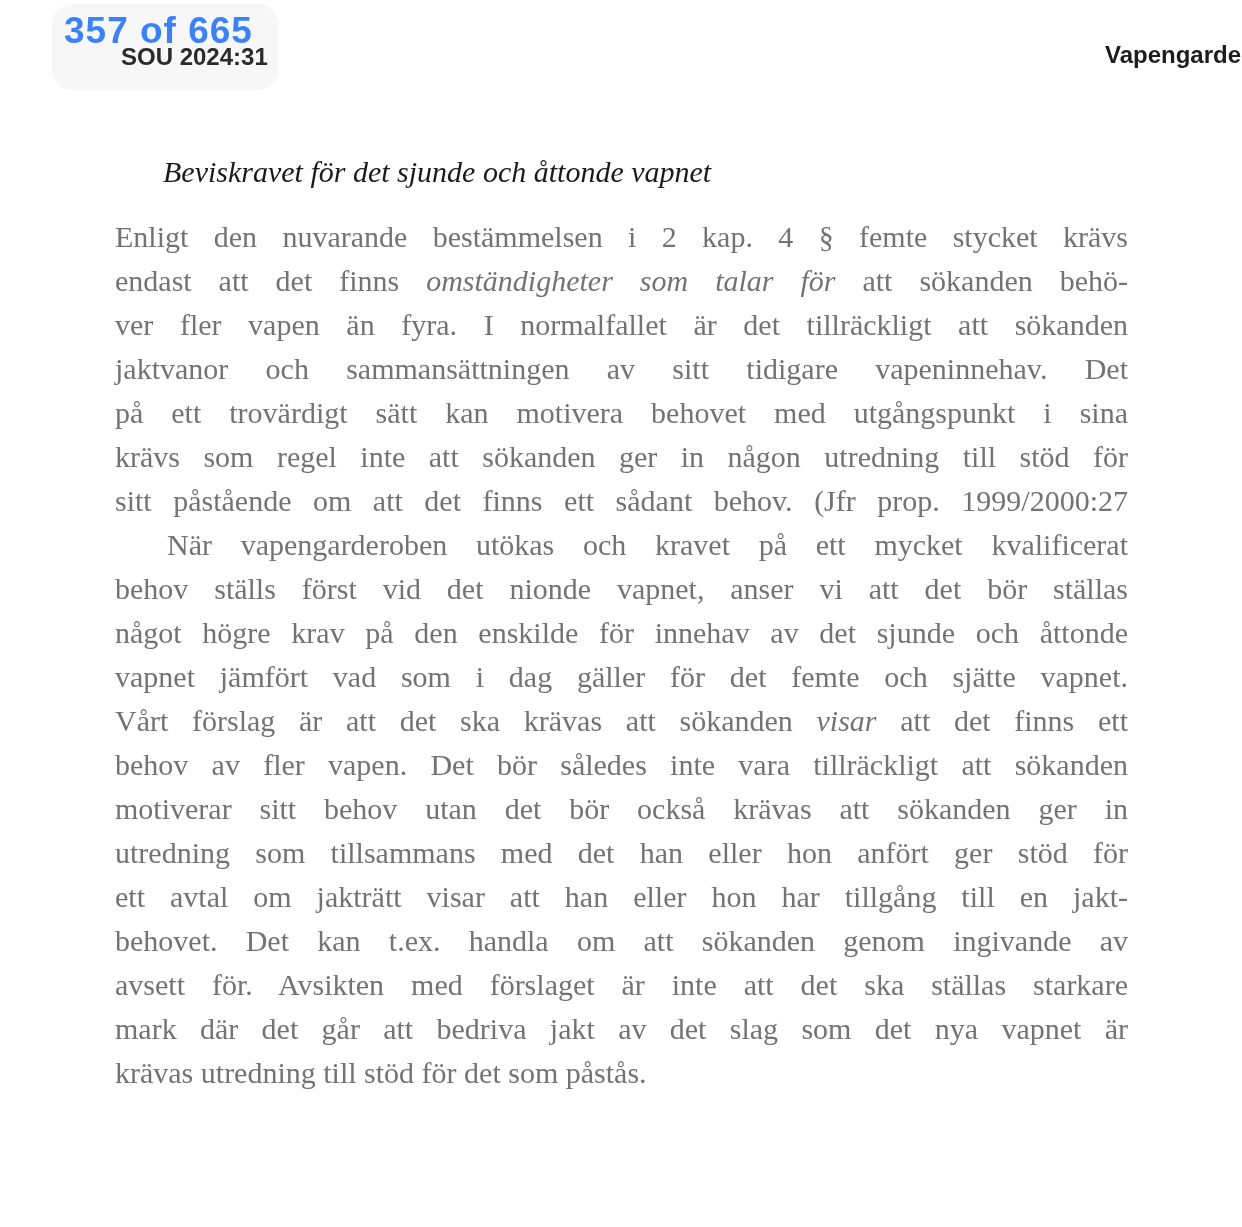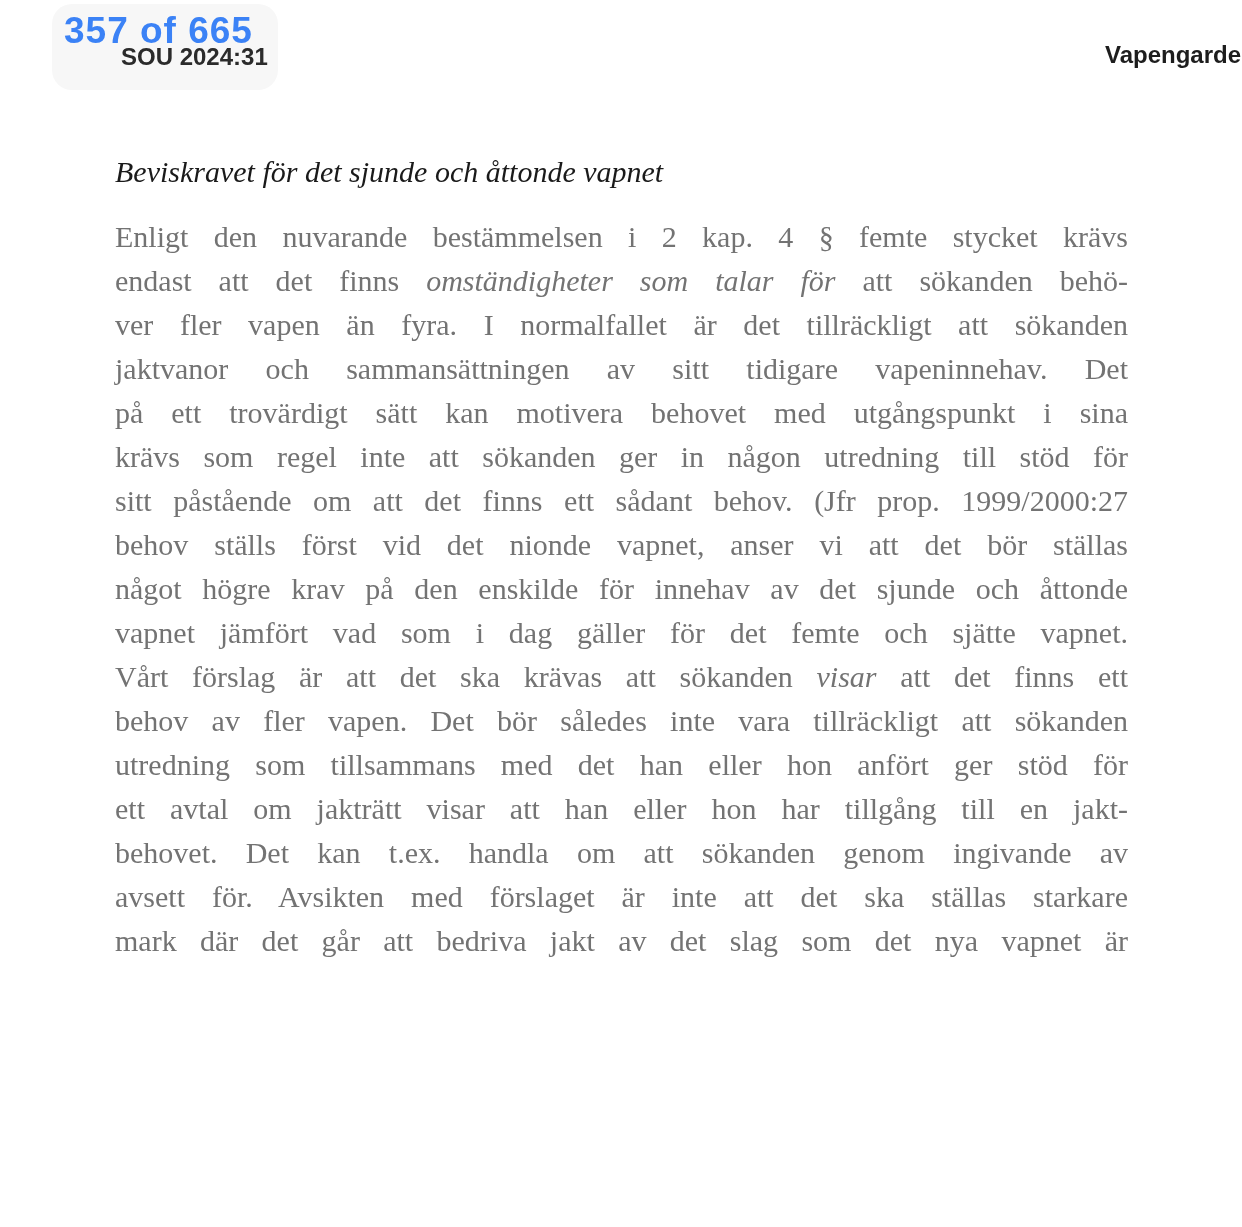--- a/index.html
+++ b/index.html
@@ -61,20 +61,21 @@
     position: absolute;
     left: 115px; top: 150px;
     width: 1013px;
   }
   .section-heading {
     font-style: italic;
     font-size: 30px;
     line-height: 44px;
     margin-bottom: 21px;
     color: #1a1a1a;
+    margin-left: 48px;
   }
   .paragraph { }
   .line {
     font-size: 30px;
     line-height: 44px;
     text-align: justify;
     text-align-last: justify;
     white-space: normal;
     color: #737373;
   }
@@ -99,25 +100,28 @@
       <div class="paragraph">
         <div class="line"><span>Enligt den nuvarande bestämmelsen i 2 kap. 4 § femte stycket krävs</span></div>
         <div class="line"><span>endast att det finns </span><em>omständigheter som talar för</em><span> att sökanden behö-</span></div>
         <div class="line"><span>ver fler vapen än fyra. I normalfallet är det tillräckligt att sökanden</span></div>
         <div class="line"><span>jaktvanor och sammansättningen av sitt tidigare vapeninnehav. Det</span></div>
         <div class="line"><span>på ett trovärdigt sätt kan motivera behovet med utgångspunkt i sina</span></div>
         <div class="line"><span>krävs som regel inte att sökanden ger in någon utredning till stöd för</span></div>
         <div class="line"><span>sitt påstående om att det finns ett sådant behov. (Jfr prop. 1999/2000:27</span></div>
       </div>
       <div class="paragraph">
+        <div class="line indent"><span>När vapengarderoben utökas och kravet på ett mycket kvalificerat</span></div>
         <div class="line"><span>behov ställs först vid det nionde vapnet, anser vi att det bör ställas</span></div>
         <div class="line"><span>något högre krav på den enskilde för innehav av det sjunde och åttonde</span></div>
         <div class="line"><span>vapnet jämfört vad som i dag gäller för det femte och sjätte vapnet.</span></div>
         <div class="line"><span>Vårt förslag är att det ska krävas att sökanden </span><em>visar</em><span> att det finns ett</span></div>
         <div class="line"><span>behov av fler vapen. Det bör således inte vara tillräckligt att sökanden</span></div>
+        <div class="line"><span>motiverar sitt behov utan det bör också krävas att sökanden ger in</span></div>
         <div class="line"><span>utredning som tillsammans med det han eller hon anfört ger stöd för</span></div>
         <div class="line"><span>ett avtal om jakträtt visar att han eller hon har tillgång till en jakt-</span></div>
         <div class="line"><span>behovet. Det kan t.ex. handla om att sökanden genom ingivande av</span></div>
         <div class="line"><span>avsett för. Avsikten med förslaget är inte att det ska ställas starkare</span></div>
         <div class="line"><span>mark där det går att bedriva jakt av det slag som det nya vapnet är</span></div>
+        <div class="line last"><span>krävas utredning till stöd för det som påstås.</span></div>
       </div>
     </div>
 </div>
 
 </body></html>

